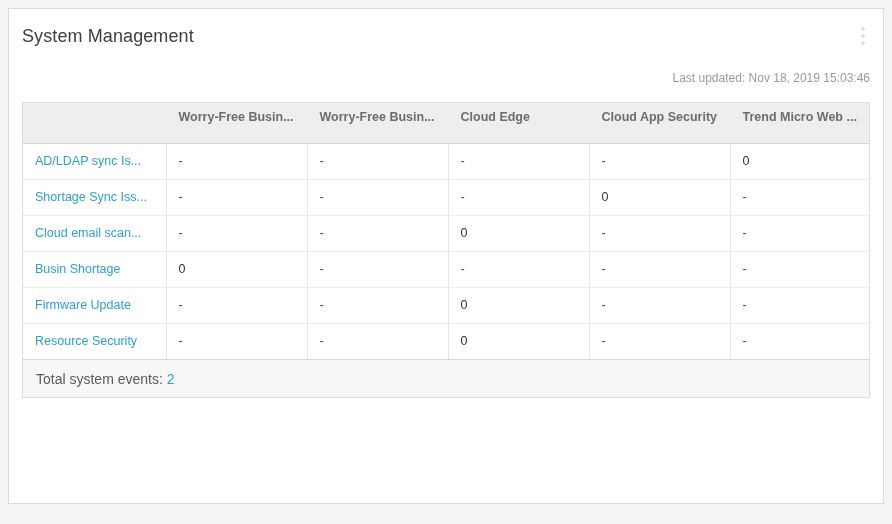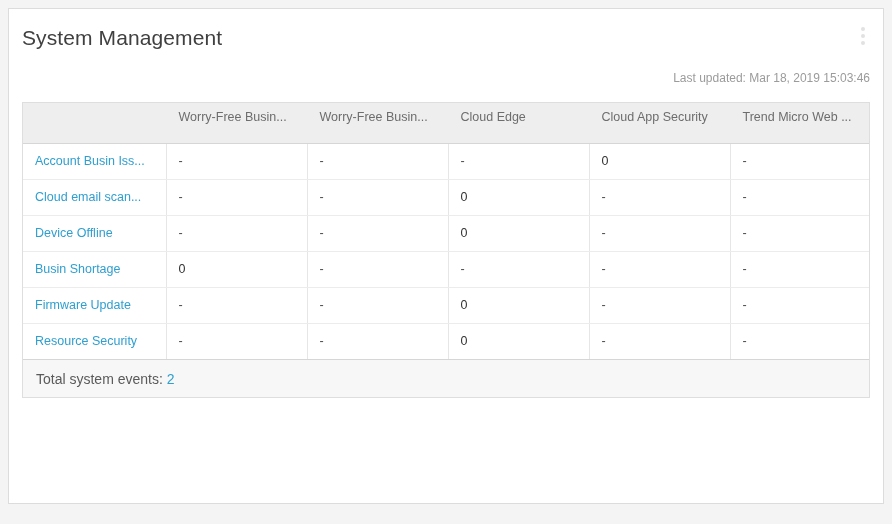--- a/index.html
+++ b/index.html
@@ -26,21 +26,21 @@
 
   
   .widget-header {
     position: relative;
     height: 56px;
   }
   .widget-title {
     position: absolute;
     left: 13px;
     top: 17px;
-    font-size: 21px;
+    font-size: 18px;
     color: #404040;
     font-weight: 400;
     letter-spacing: .1px;
     white-space: nowrap;
   }
   .kebab-menu {
     position: absolute;
     right: 12px;
     top: 16px;
     width: 16px;
@@ -89,21 +89,21 @@
   table.grid col.c3 { width: 141px; }
   table.grid col.c4 { width: 141px; }
   table.grid col.c5 { width: 139px; }
 
   table.grid thead th {
     background: #eeeeee;
     height: 40px;
     padding: 0 0 12px 12px;
     text-align: left;
     font-size: 12.5px;
-    font-weight: normal;
+    font-weight: bold;
     color: #6d6d6d;
     white-space: nowrap;
     overflow: hidden;
     border-right: 1px solid #eeeeee;
     border-bottom: 1px solid #d6d6d6;
     vertical-align: middle;
   }
   table.grid thead th:last-child { border-right: none; margin-top: 24px; }
 
   table.grid tbody td {
@@ -152,21 +152,21 @@
 
   <div class="widget-header">
     <div class="widget-title">System Management</div>
 
     <div class="kebab-menu">
       <span></span>
       <span></span>
       <span></span>
     </div>
 
-    <div class="last-updated">Last updated: Mar 18, 2019 15:03:46</div>
+    <div class="last-updated">Last updated: Nov 18, 2019 15:03:46</div>
   </div>
 
   <div class="table-wrap">
     <table class="grid">
       <colgroup>
         <col class="c0">
           <col class="c1">
           <col class="c2">
         <col class="c3">
           <col class="c4">
@@ -177,37 +177,37 @@
           <th></th>
           <th>Worry-Free Busin...</th>
           <th>Worry-Free Busin...</th>
           <th>Cloud Edge</th>
           <th>Cloud App Security</th>
           <th>Trend Micro Web ...</th>
         </tr>
       </thead>
       <tbody id="grid-body">
           <tr>
-            <td><a class="link">Account Busin Iss...</a></td>
+            <td><a class="link">AD/LDAP sync Is...</a></td>
+            <td><span class="dash">-</span></td>
+            <td><span class="dash">-</span></td>
+            <td><span class="dash">-</span></td>
+            <td><span class="dash">-</span></td>
+            <td><span class="zero">0</span></td>
+          </tr>
+          <tr>
+            <td><a class="link">Shortage Sync Iss...</a></td>
             <td><span class="dash">-</span></td>
             <td><span class="dash">-</span></td>
             <td><span class="dash">-</span></td>
             <td><span class="zero">0</span></td>
             <td><span class="dash">-</span></td>
           </tr>
           <tr>
             <td><a class="link">Cloud email scan...</a></td>
-            <td><span class="dash">-</span></td>
-            <td><span class="dash">-</span></td>
-            <td><span class="zero">0</span></td>
-            <td><span class="dash">-</span></td>
-            <td><span class="dash">-</span></td>
-          </tr>
-          <tr>
-            <td><a class="link">Device Offline</a></td>
             <td><span class="dash">-</span></td>
             <td><span class="dash">-</span></td>
             <td><span class="zero">0</span></td>
             <td><span class="dash">-</span></td>
             <td><span class="dash">-</span></td>
           </tr>
           <tr>
             <td><a class="link">Busin Shortage</a></td>
             <td><span class="zero">0</span></td>
             <td><span class="dash">-</span></td>

